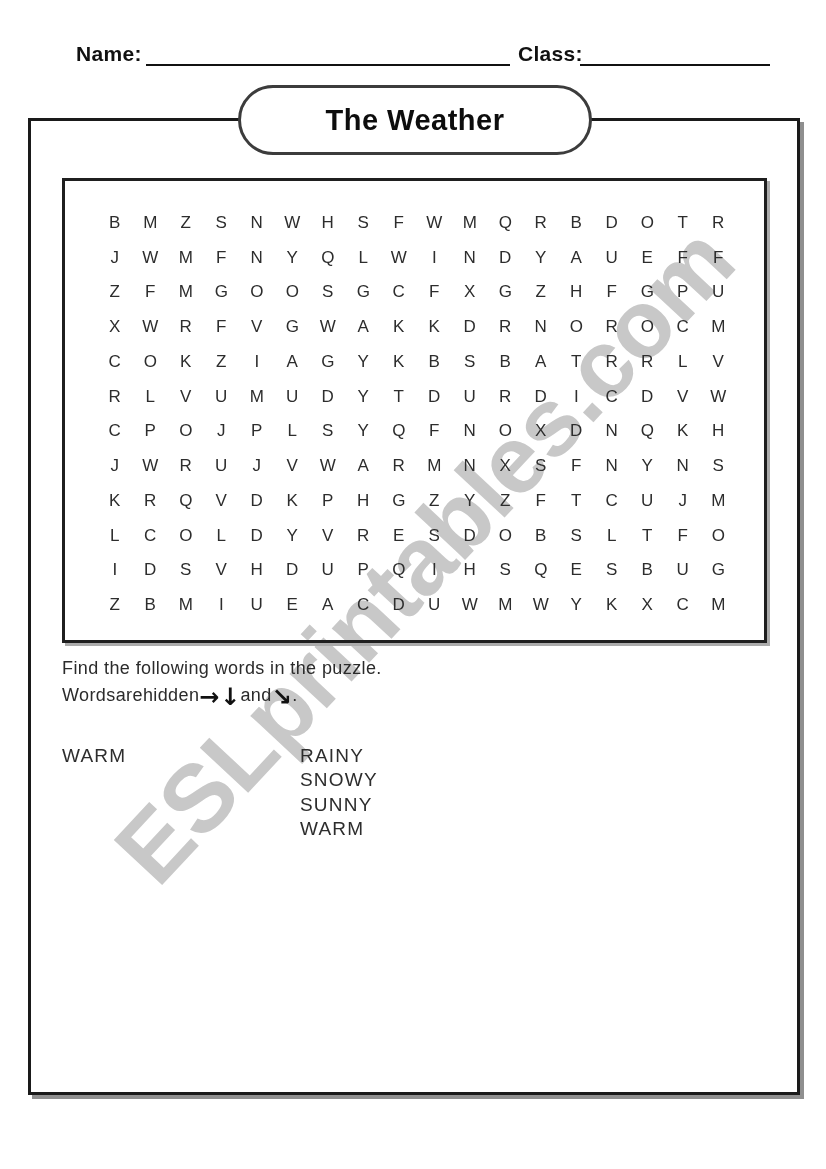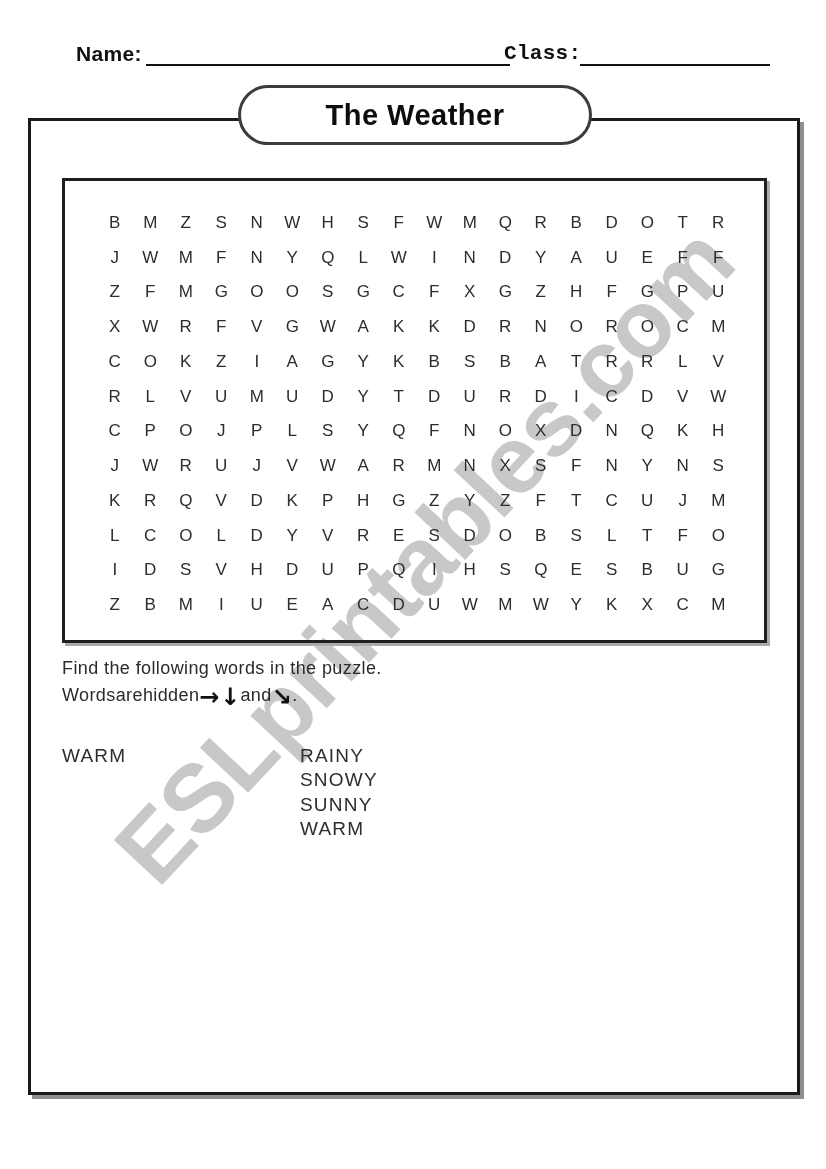--- a/index.html
+++ b/index.html
@@ -31,21 +31,21 @@
     width: 772px; height: 977px;
     border: 3px solid #1a1a1a;
     box-shadow: 4px 4px 0 #8f8f8f;
     z-index: 2;
     background: transparent;
   }
 
   
   .title-pill {
     left: 238px; top: 85px;
-    width: 354px; height: 60px;
+    width: 354px; height: 70px;
     background: #ffffff;
     border: 3px solid #3c3c3c;
     border-radius: 36px;
     z-index: 3;
     display: flex; align-items: center; justify-content: center;
   }
   .title-text {
     font-weight: bold;
     font-size: 29px;
     letter-spacing: 0.5px;
@@ -126,21 +126,21 @@
     letter-spacing: 1.2px;
     line-height: 24.3px;
   }
 </style>
 </head>
 <body>
 
 <span class="abs hdr-label" style="left:76px; top:42px;">Name:</span>
 <div class="abs blank-line" style="left:146px; top:64px; width:364px;"></div>
 
-<span class="abs hdr-label" style="left:504px; top:42px;font-family:Liberation Mono, monospace;">Class:</span>
+<span class="abs hdr-label" style="left:518px; top:42px;">Class:</span>
 <div class="abs blank-line" style="left:580px; top:64px; width:190px;"></div>
 
 <div class="abs watermark">ESLprintables.com</div>
 
 <div class="abs page-frame"></div>
 
 <div class="abs title-pill">
   <span class="title-text">The Weather</span>
 </div>
 

